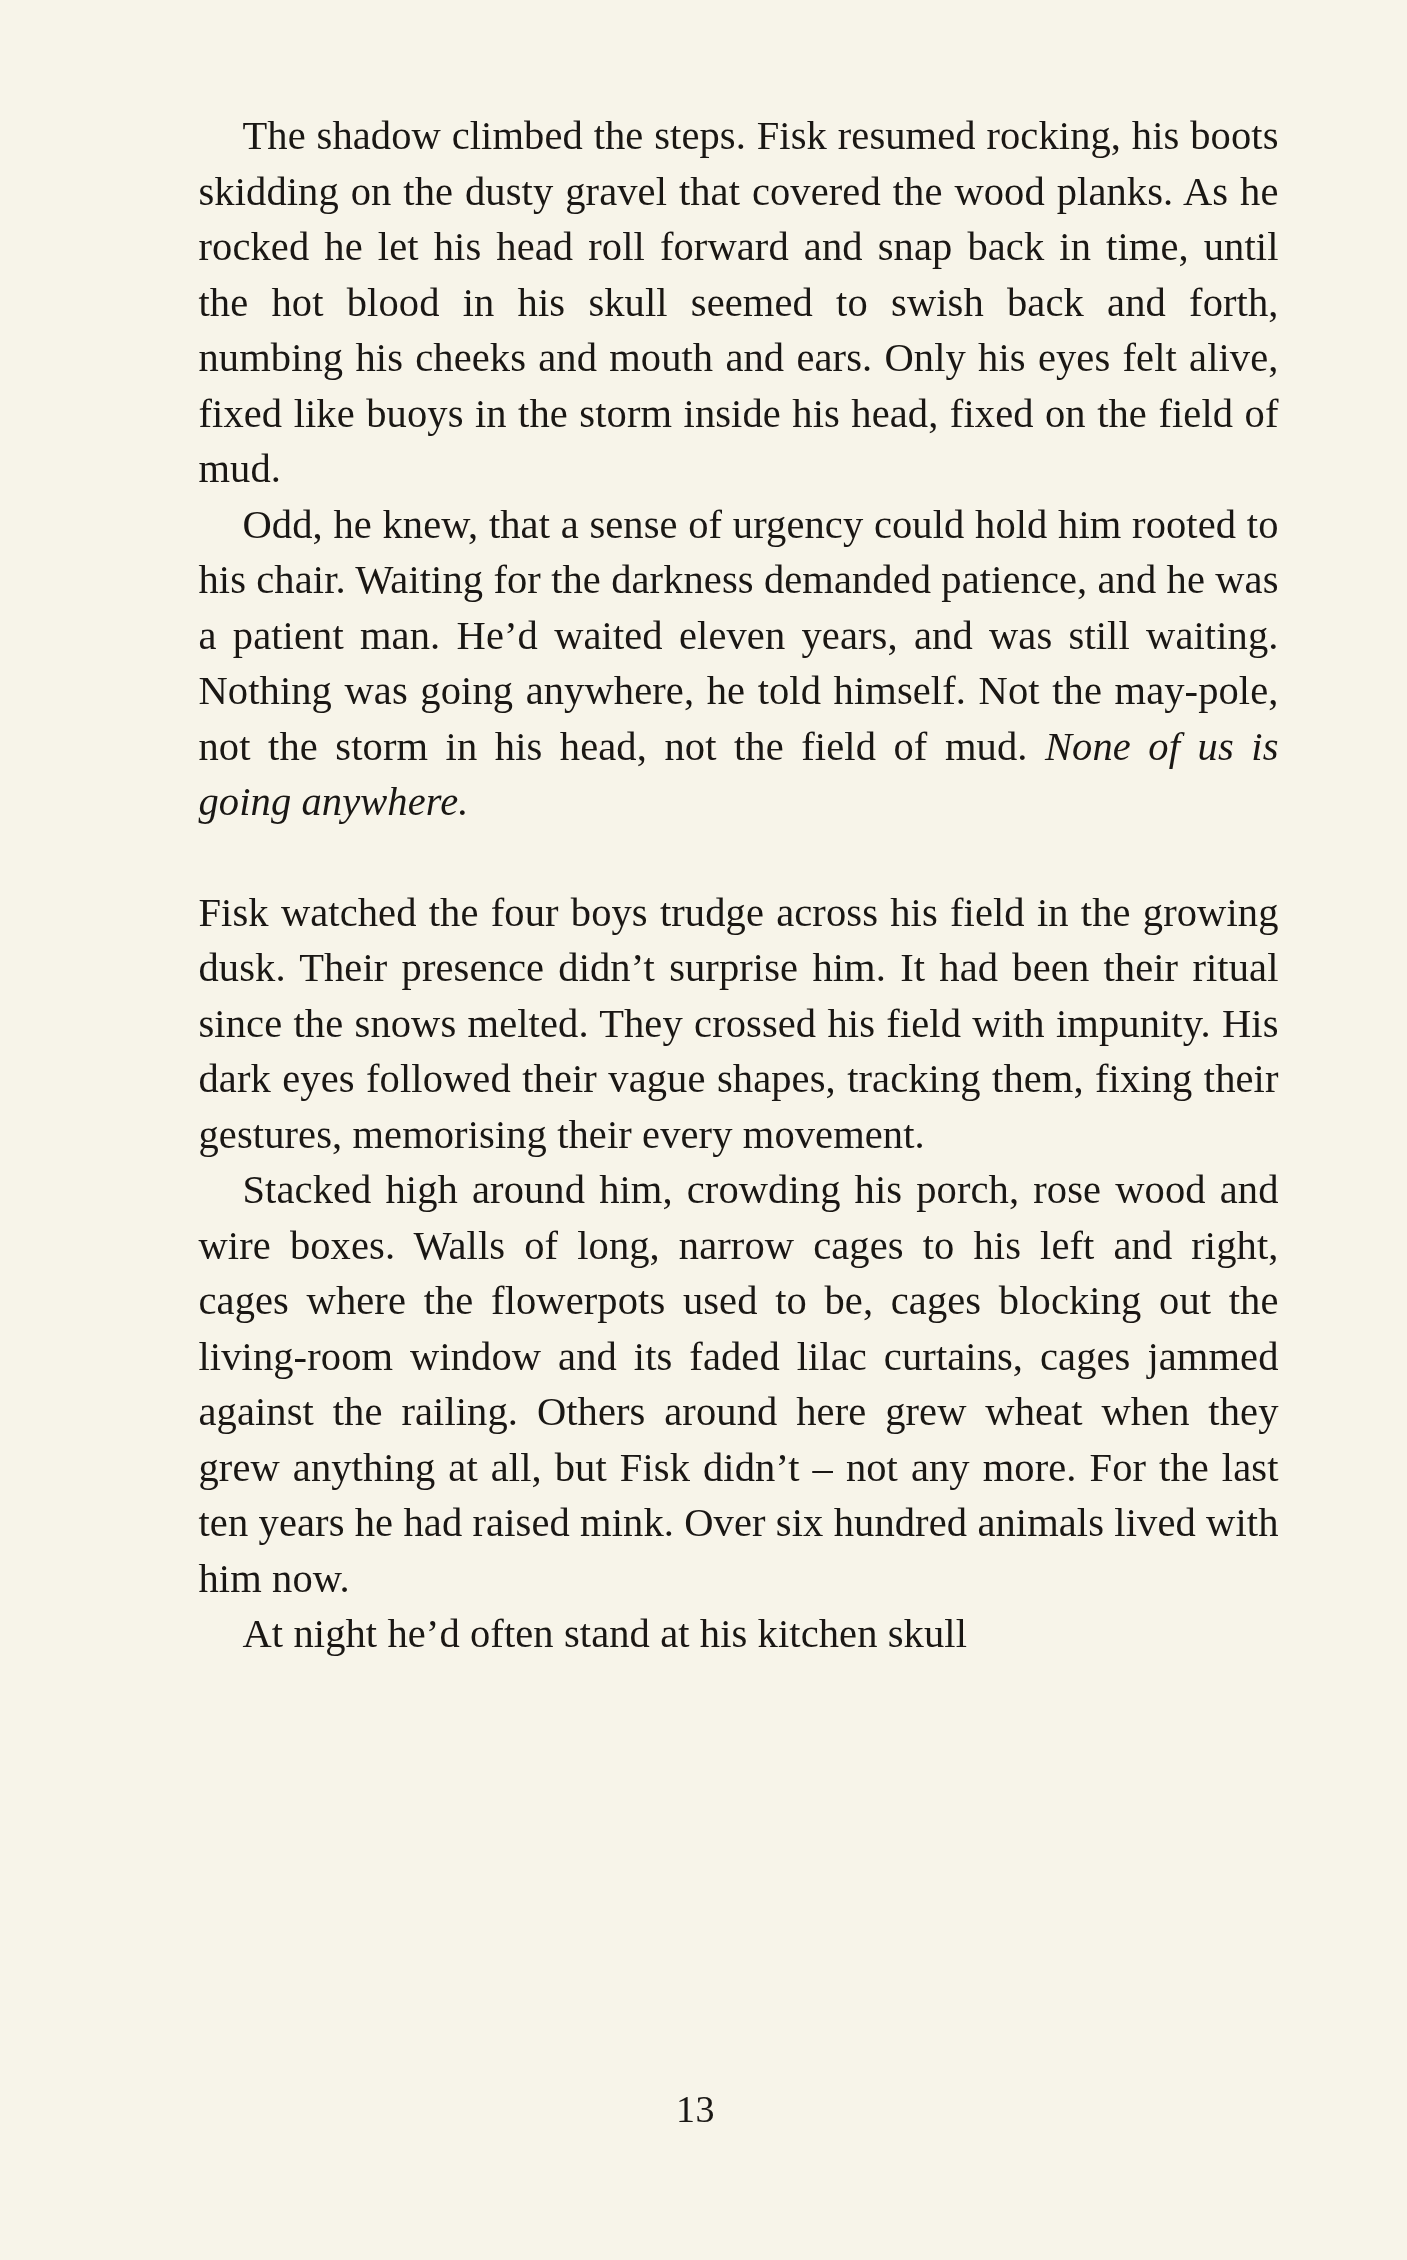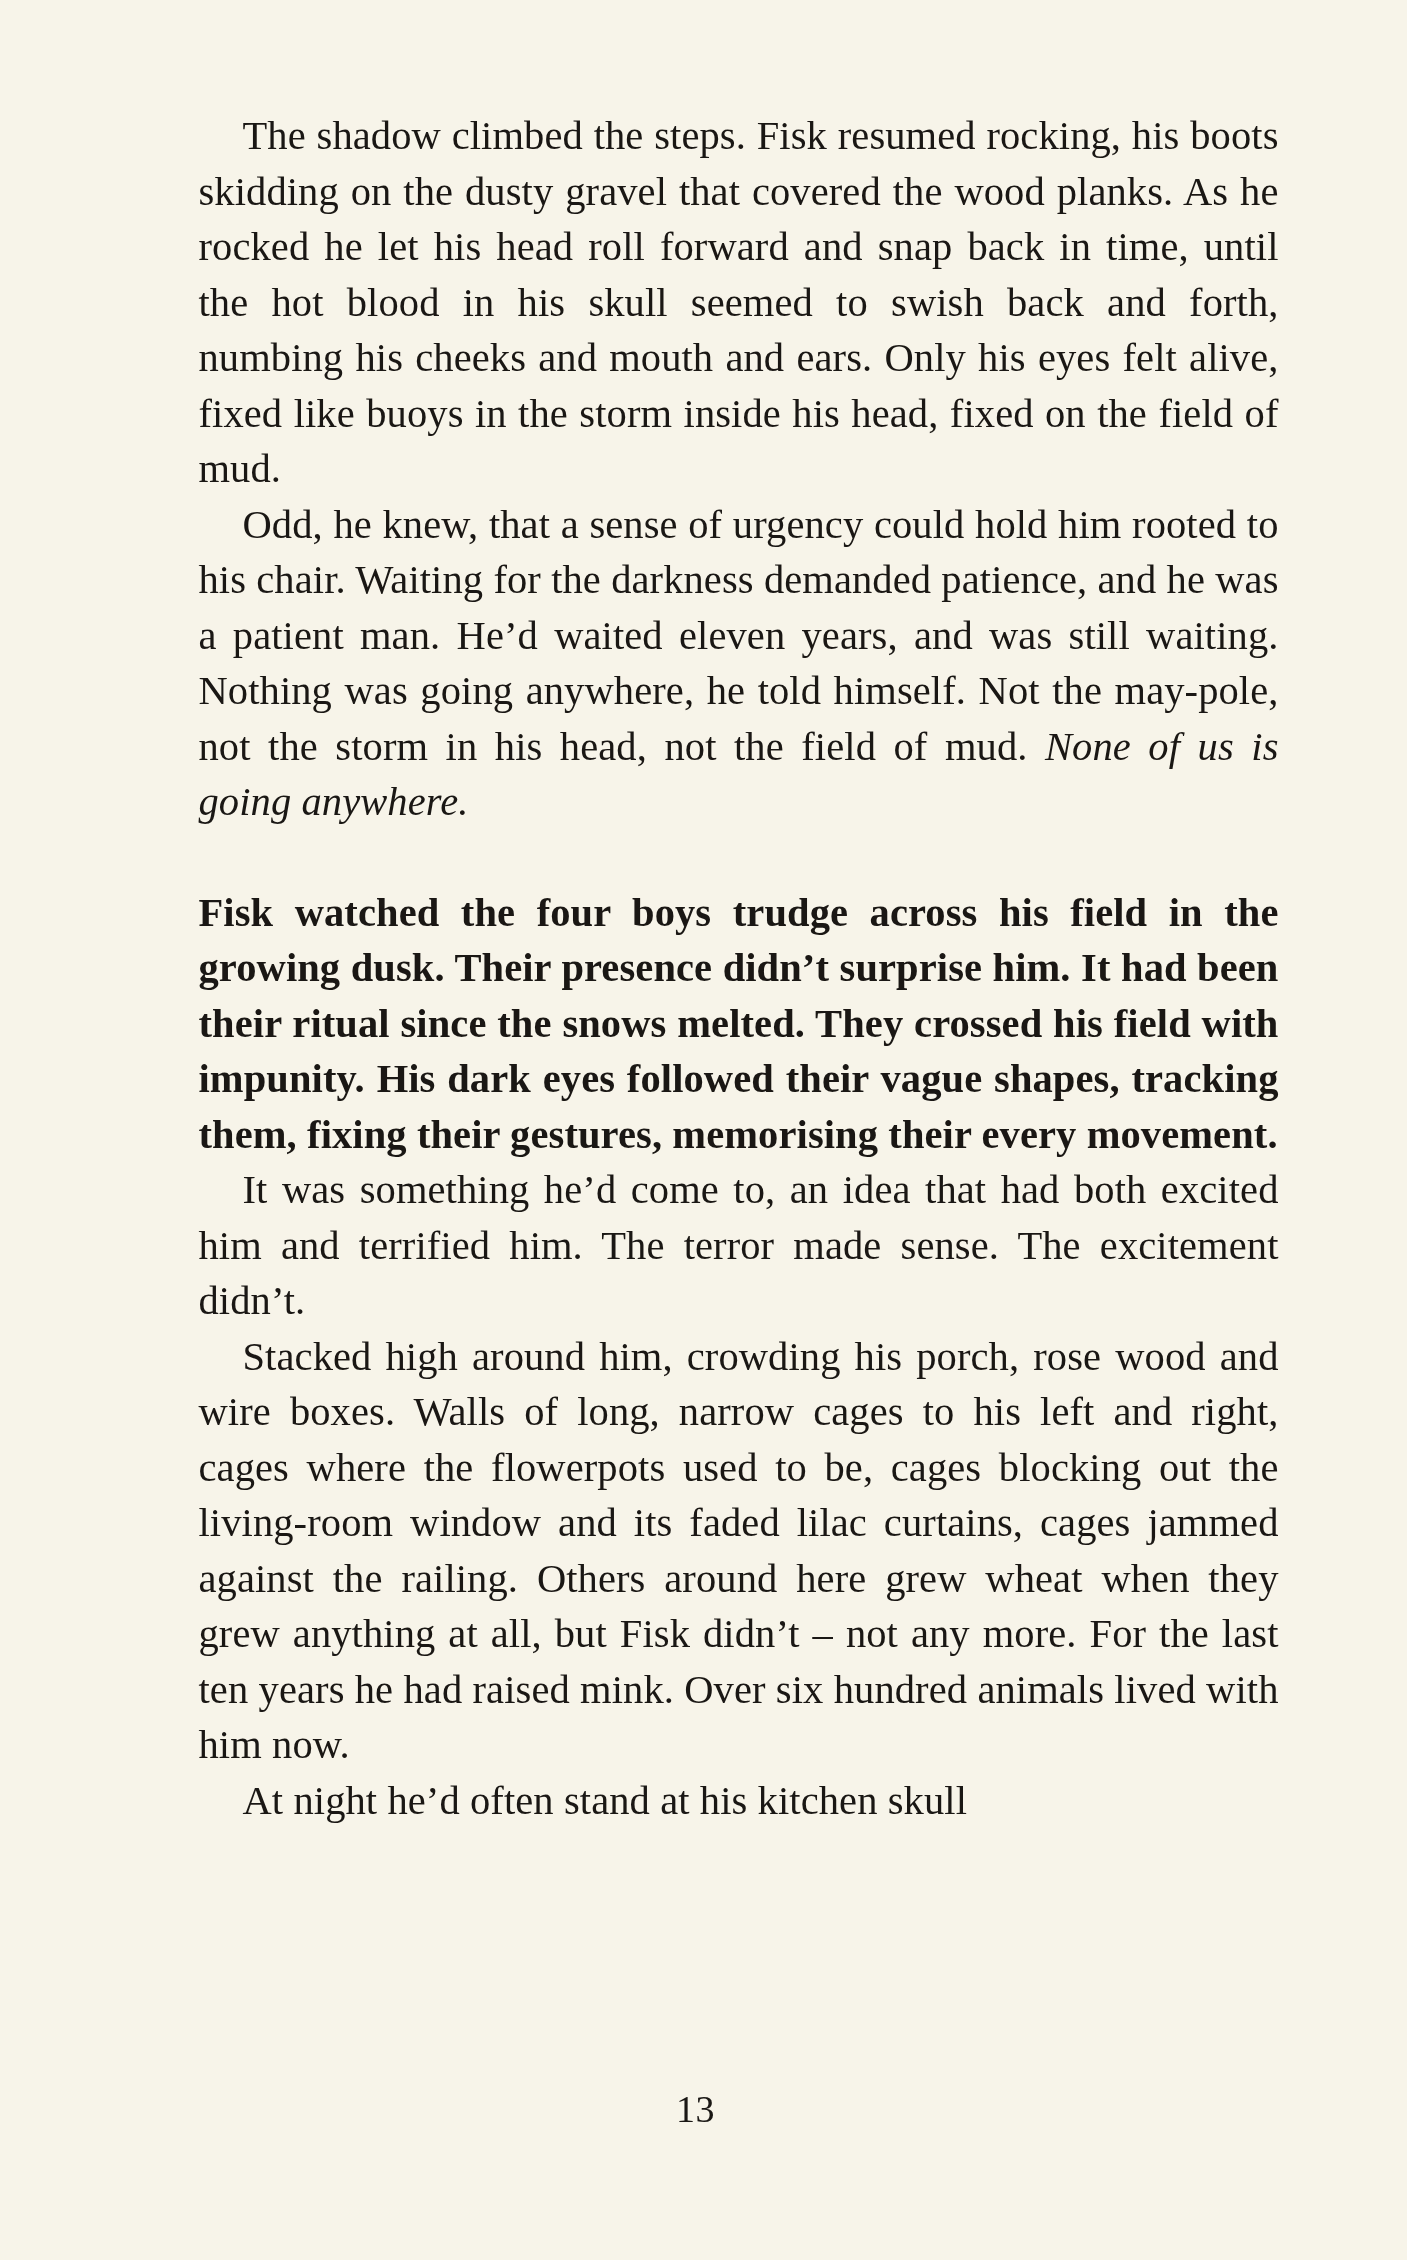--- a/index.html
+++ b/index.html
@@ -32,21 +32,20 @@
     text-align: justify;
     text-justify: inter-word;
     hyphens: manual;
     letter-spacing: 0.1px;
   }
   p.indent {
     text-indent: 44px;
   }
   p.no-indent {
     text-indent: 0;
-    font-weight: bold;
   }
   .section-gap {
     height: 55px;
   }
   .italic {
     font-style: italic;
   }
   .folio {
     position: absolute;
     left: 0;
@@ -65,21 +64,20 @@
   <div class="text-column">
 
     <p class="indent">The shadow climbed the steps. Fisk resumed rocking, his boots skidding on the dusty gravel that covered the wood planks. As he rocked he let his head roll forward and snap back in time, until the hot blood in his skull seemed to swish back and forth, numbing his cheeks and mouth and ears. Only his eyes felt alive, fixed like buoys in the storm inside his head, fixed on the field of mud.</p>
 
     <p class="indent"><span>Odd, he knew, that a sense of urgency could hold him rooted to his chair. Waiting for the darkness demanded patience, and he was a patient man. He’d waited eleven years, and was still waiting. Nothing was going anywhere, he told himself. Not the may-pole, not the storm in his head, not the field of mud.</span> <span class="italic">None of us is going anywhere.</span></p>
 
     <div class="section-gap"></div>
 
     <p class="no-indent">Fisk watched the four boys trudge across his field in the growing dusk. Their presence didn’t surprise him. It had been their ritual since the snows melted. They crossed his field with impunity. His dark eyes followed their vague shapes, tracking them, fixing their gestures, memorising their every movement.</p>
 
-    <p class="indent">It was something he’d come to, an idea that had both excited him and terrified him. The terror made sense. The excitement didn’t.</p>
 
     <p class="indent">Stacked high around him, crowding his porch, rose wood and wire boxes. Walls of long, narrow cages to his left and right, cages where the flowerpots used to be, cages blocking out the living-room window and its faded lilac curtains, cages jammed against the railing. Others around here grew wheat when they grew anything at all, but Fisk didn’t – not any more. For the last ten years he had raised mink. Over six hundred animals lived with him now.</p>
 
     <p class="indent">At night he’d often stand at his kitchen skull</p>
 
   </div>
 
   <div class="folio">13</div>
 </div>
 

